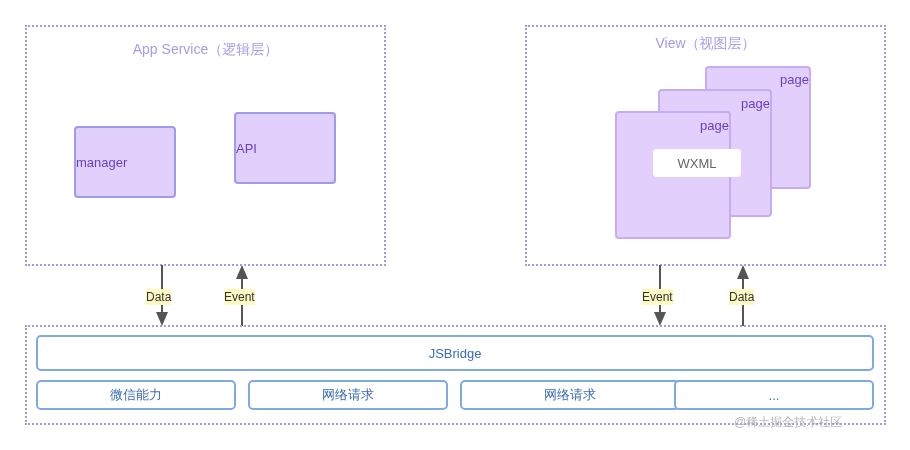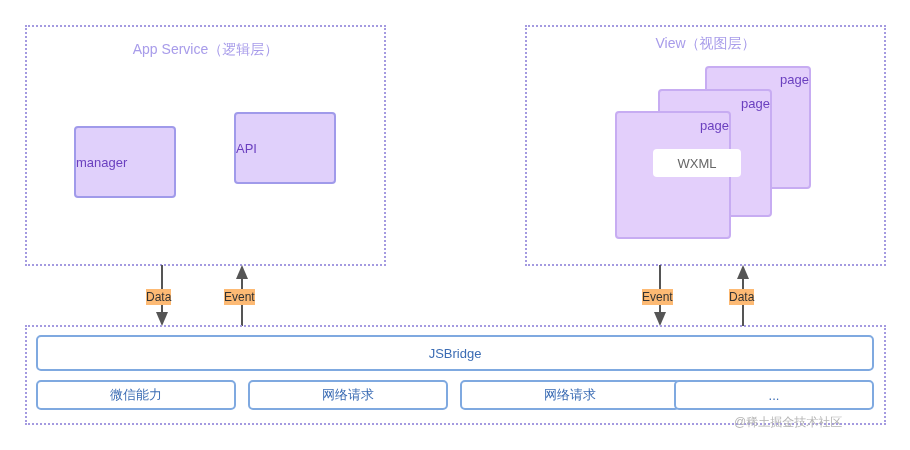--- a/index.html
+++ b/index.html
@@ -16,21 +16,21 @@
 
   .page-card { background: #e3cffb; border: 2px solid #c7acf2; border-radius: 4px; }
   .page-label { color: #6a3fbf; font-size: 13px; text-align: right; width: 100%; }
   .inner-box { background: #ffffff; border-radius: 4px; display: flex; align-items: center;
                justify-content: center; color: #666666; font-size: 13px; }
 
   .blue-box { background: #ffffff; border: 2px solid #7fa9e0; border-radius: 5px;
               display: flex; align-items: center; justify-content: center;
               color: #3b6cb4; font-size: 13px; }
 
-  .arrow-label { color: #333333; font-size: 12px; background: #fdba74; padding: 1px 0; white-space: nowrap; }
+  .arrow-label { color: #333333; font-size: 12px; background: #fef9c3; padding: 1px 0; white-space: nowrap; }
   .watermark { color: #b5b5b5; font-size: 12px; white-space: nowrap; }
 </style>
 </head>
 <body>
 
 <div class="abs group" style="left:25px; top:25px; width:361px; height:241px;"></div>
 <div class="abs group-title" style="left:25px; top:41px; width:361px;">App Service（逻辑层）</div>
 <div class="abs purple-box" style="left:74px; top:126px; width:102px; height:72px;">
   <span>manager</span>
 </div>

